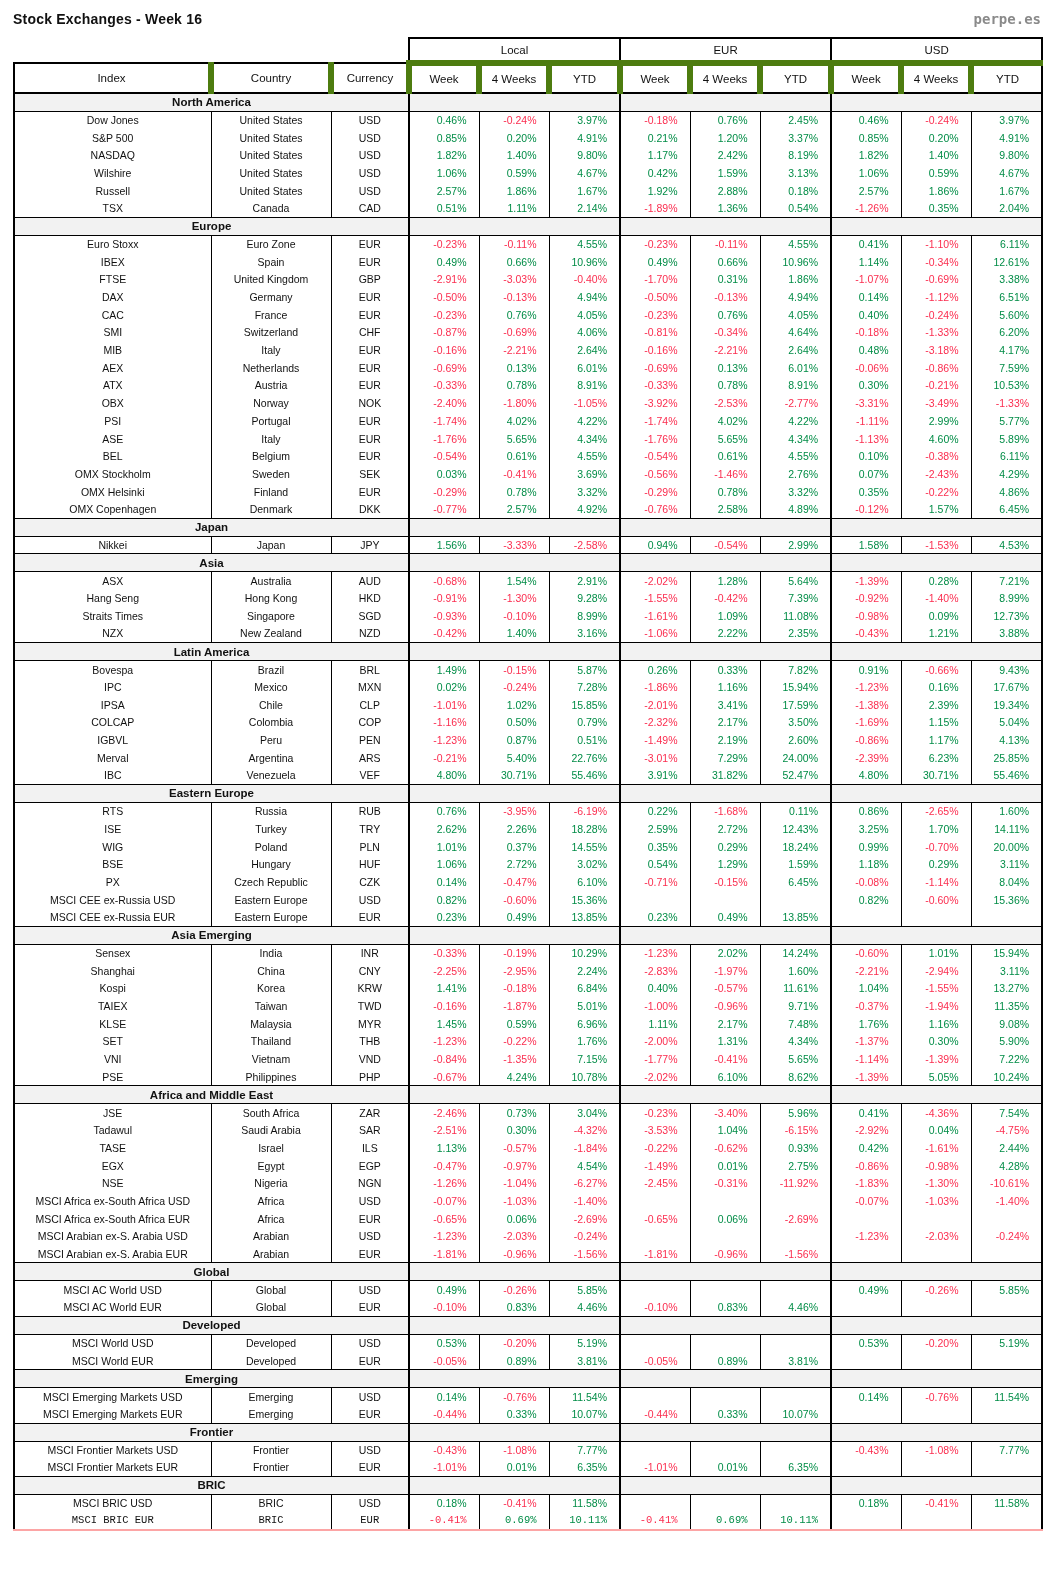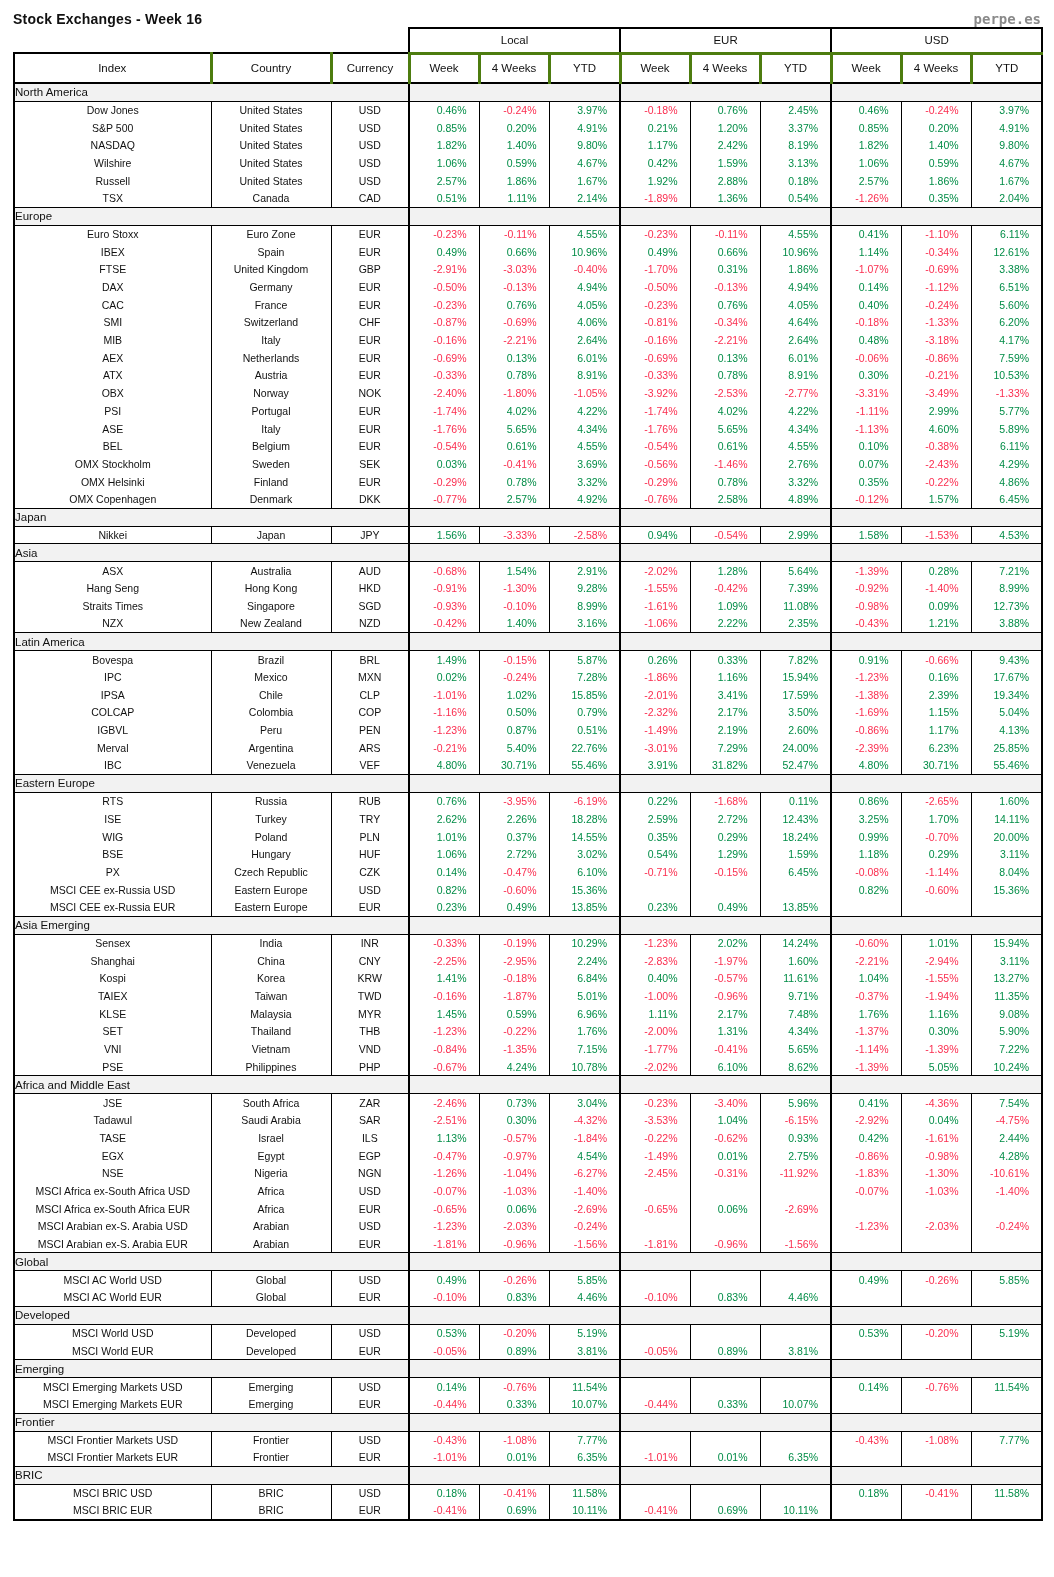--- a/index.html
+++ b/index.html
@@ -1,42 +1,42 @@
 <!DOCTYPE html>
 <html style="--pos: #008C46; --neg: #FB2D4F;"><head>
 <meta charset="utf-8">
 <style>
   * { box-sizing: border-box; }
   html,body { margin:0; padding:0; background:#fff; }
   body { width:1054px; font-family:"Liberation Sans", sans-serif; color:#111; }
   .page { padding:5px 13px 8px 13px; }
-  .topbar { display:flex; justify-content:space-between; align-items:flex-end; height:22px; margin-bottom:0; }
+  .topbar { display:flex; justify-content:space-between; align-items:flex-end; height:22px; margin-bottom:10px; }
   .title { font-size:14px; font-weight:bold; letter-spacing:0.2px; }
   .brand { font-family:"DejaVu Sans Mono", monospace; font-weight:bold; font-size:14px; color:#8a8a8a; }
   table { border-collapse:collapse; table-layout:fixed; width:1028px; }
   th, td { padding:0; font-weight:normal; overflow:hidden; white-space:nowrap; }
   
   tr.group-row th.group { border:2px solid #000; height:25px; font-size:11.5px; text-align:center; }
   tr.group-row td.spacer { border:none; }
-  tr.cols-row th { border:3px solid #4d7c0f; height:30px; font-size:11.5px; text-align:center; }
+  tr.cols-row th { border:6px solid #4d7c0f; height:30px; font-size:11.5px; text-align:center; }
   tr.cols-row th.thick-t { border-top:2px solid #000; }
   tr.cols-row th { border-bottom:2px solid #000; }
   .thick-l { border-left:2px solid #000 !important; }
   .thick-r { border-right:2px solid #000 !important; }
   
   tr.section-row td { background:#F2F2F2; border-top:1px solid #000; border-bottom:1px solid #000;
-                      height:18px; font-size:11.5px; font-weight:normal; text-align:left; padding-left:0; }
+                      height:18px; font-size:11.5px; font-weight:bold; text-align:center; padding-left:0; }
   tr.section-row td { border-left:1px solid #000; border-right:1px solid #000; }
   
   tr.data-row td { border-left:1px solid #000; border-right:1px solid #000; border-top:none; border-bottom:none;
                    height:17.7px; font-size:10.5px; text-align:center; }
   tr.data-row td.val { text-align:right; padding-right:12px; }
   tr.data-row td.pos { color:var(--pos); }
   tr.data-row td.neg { color:var(--neg); }
-  tbody tr:last-child td { border-bottom:2px solid #000000; }
+  tbody tr:last-child td { border-bottom:2px solid #fca5a5;font-family:Liberation Mono, monospace; }
 </style>
 </head>
 <body>
 
 <div class="page">
   <div class="topbar">
     <div class="title">Stock Exchanges - Week 16</div>
     <div class="brand">perpe.es</div>
   </div>
 

